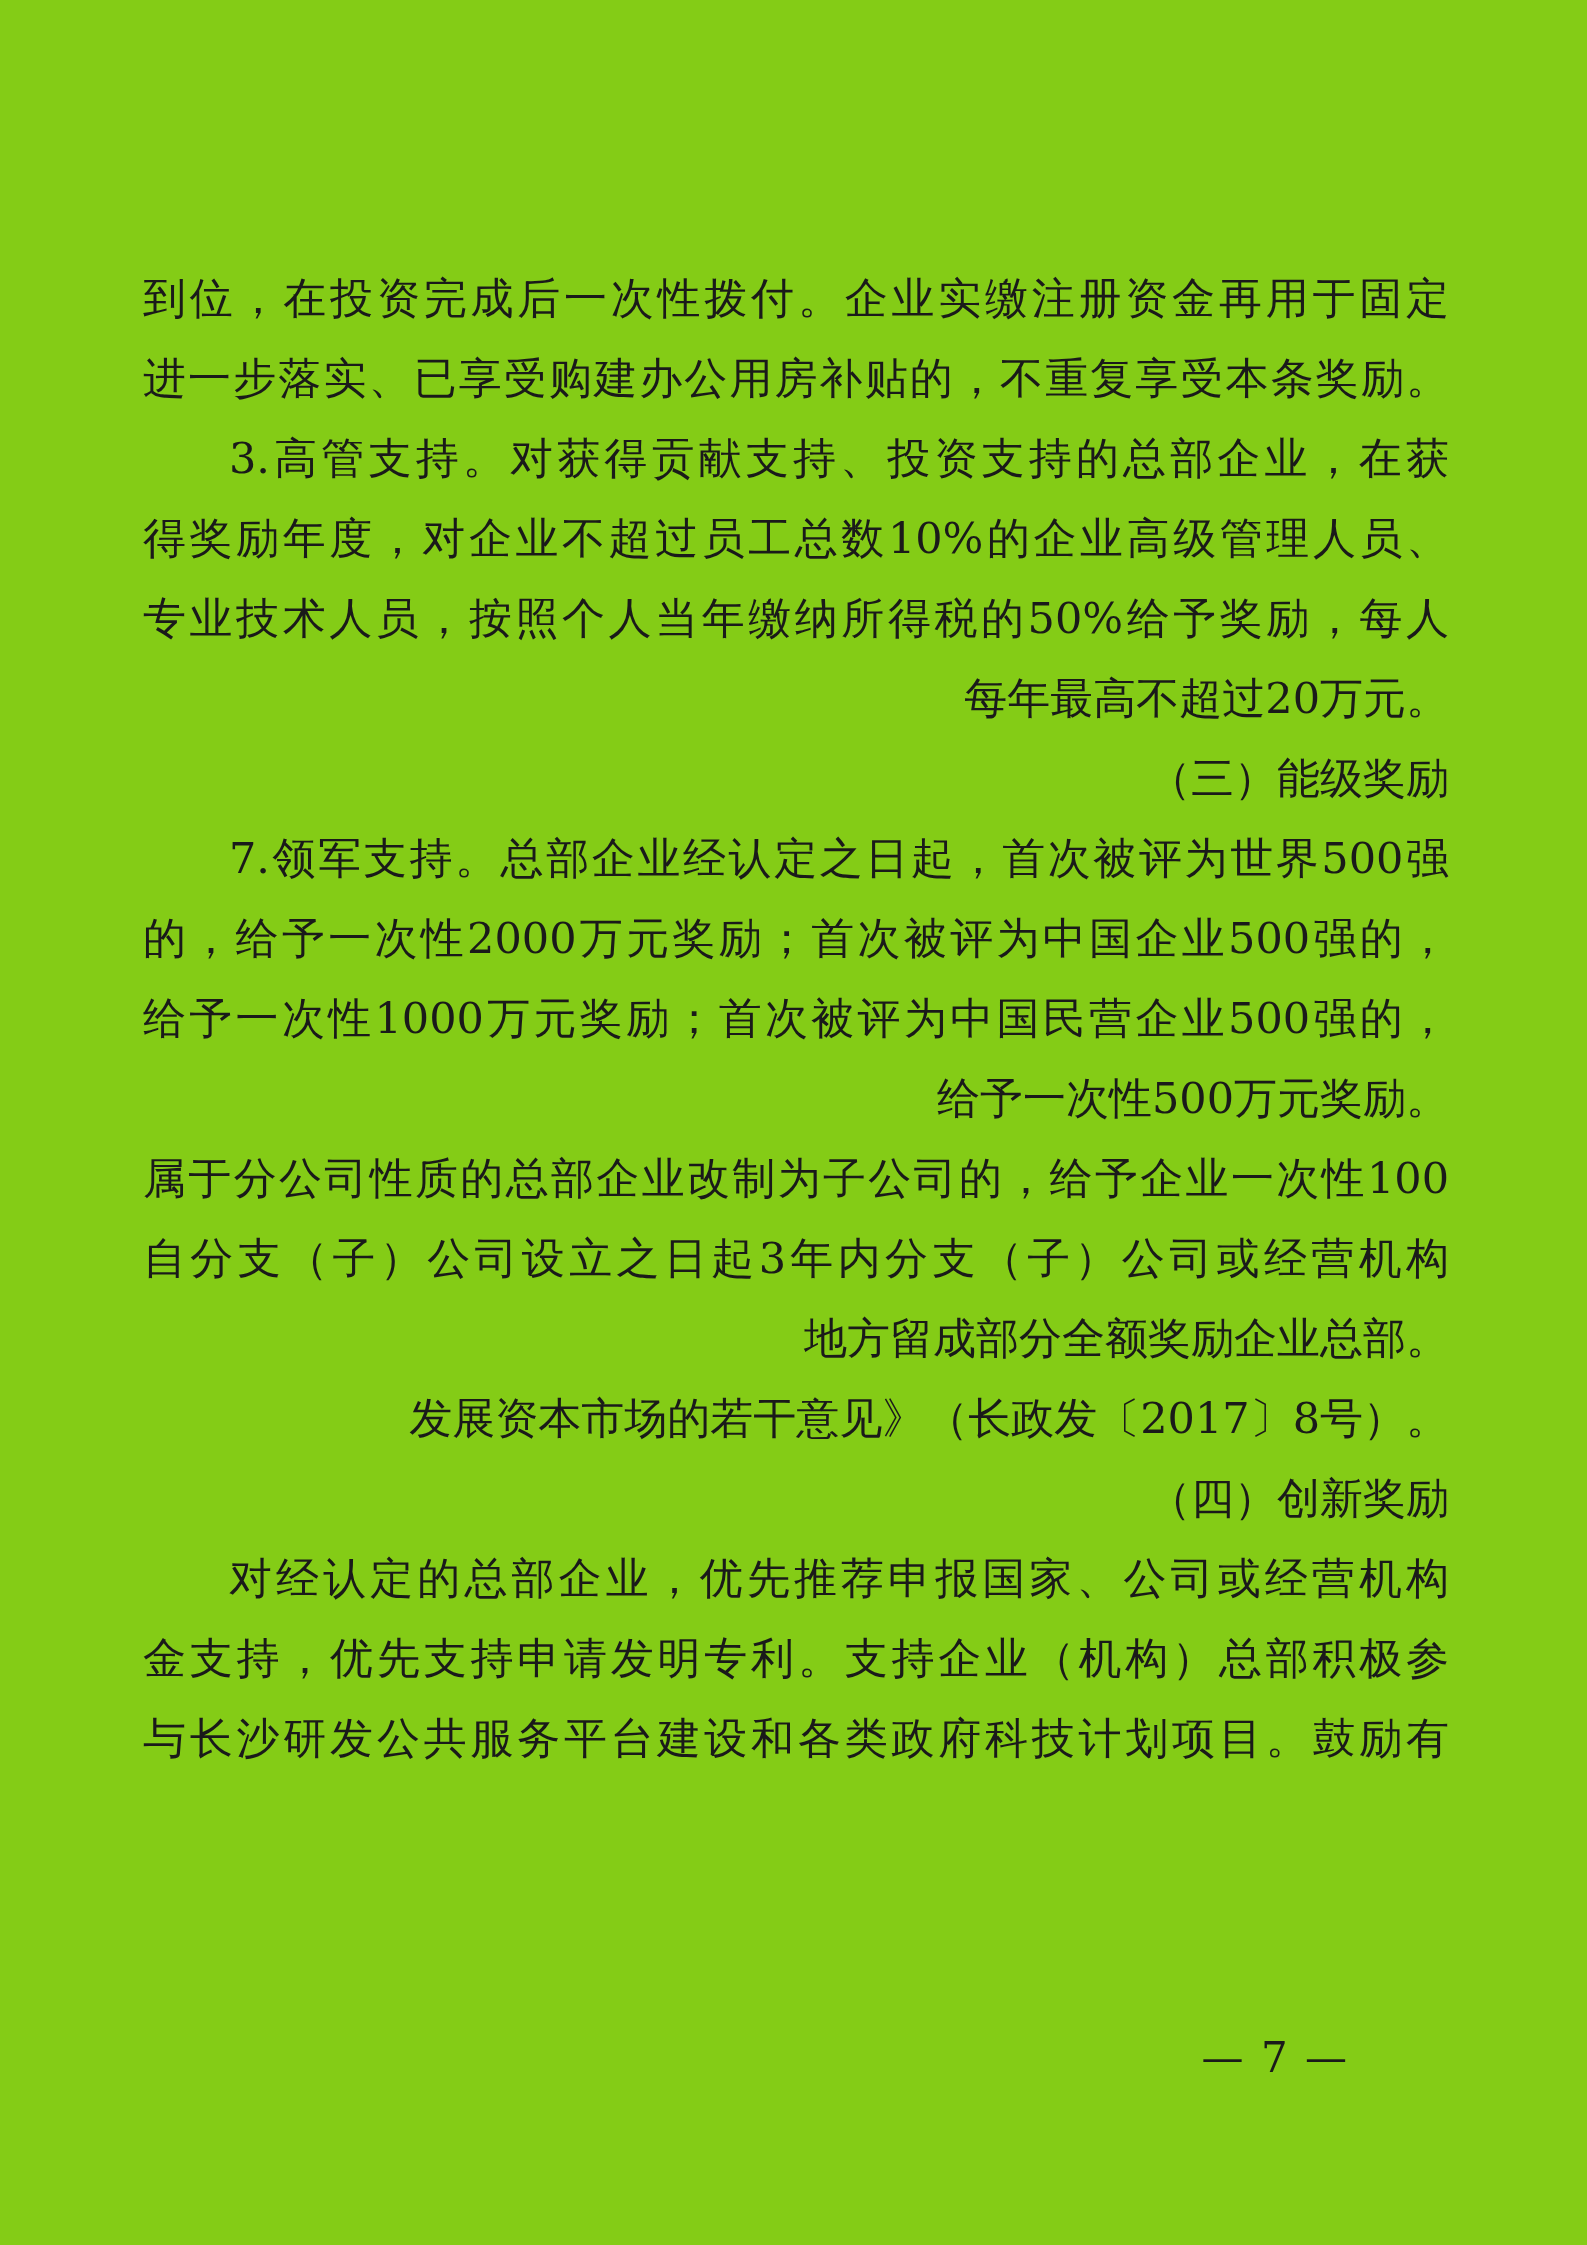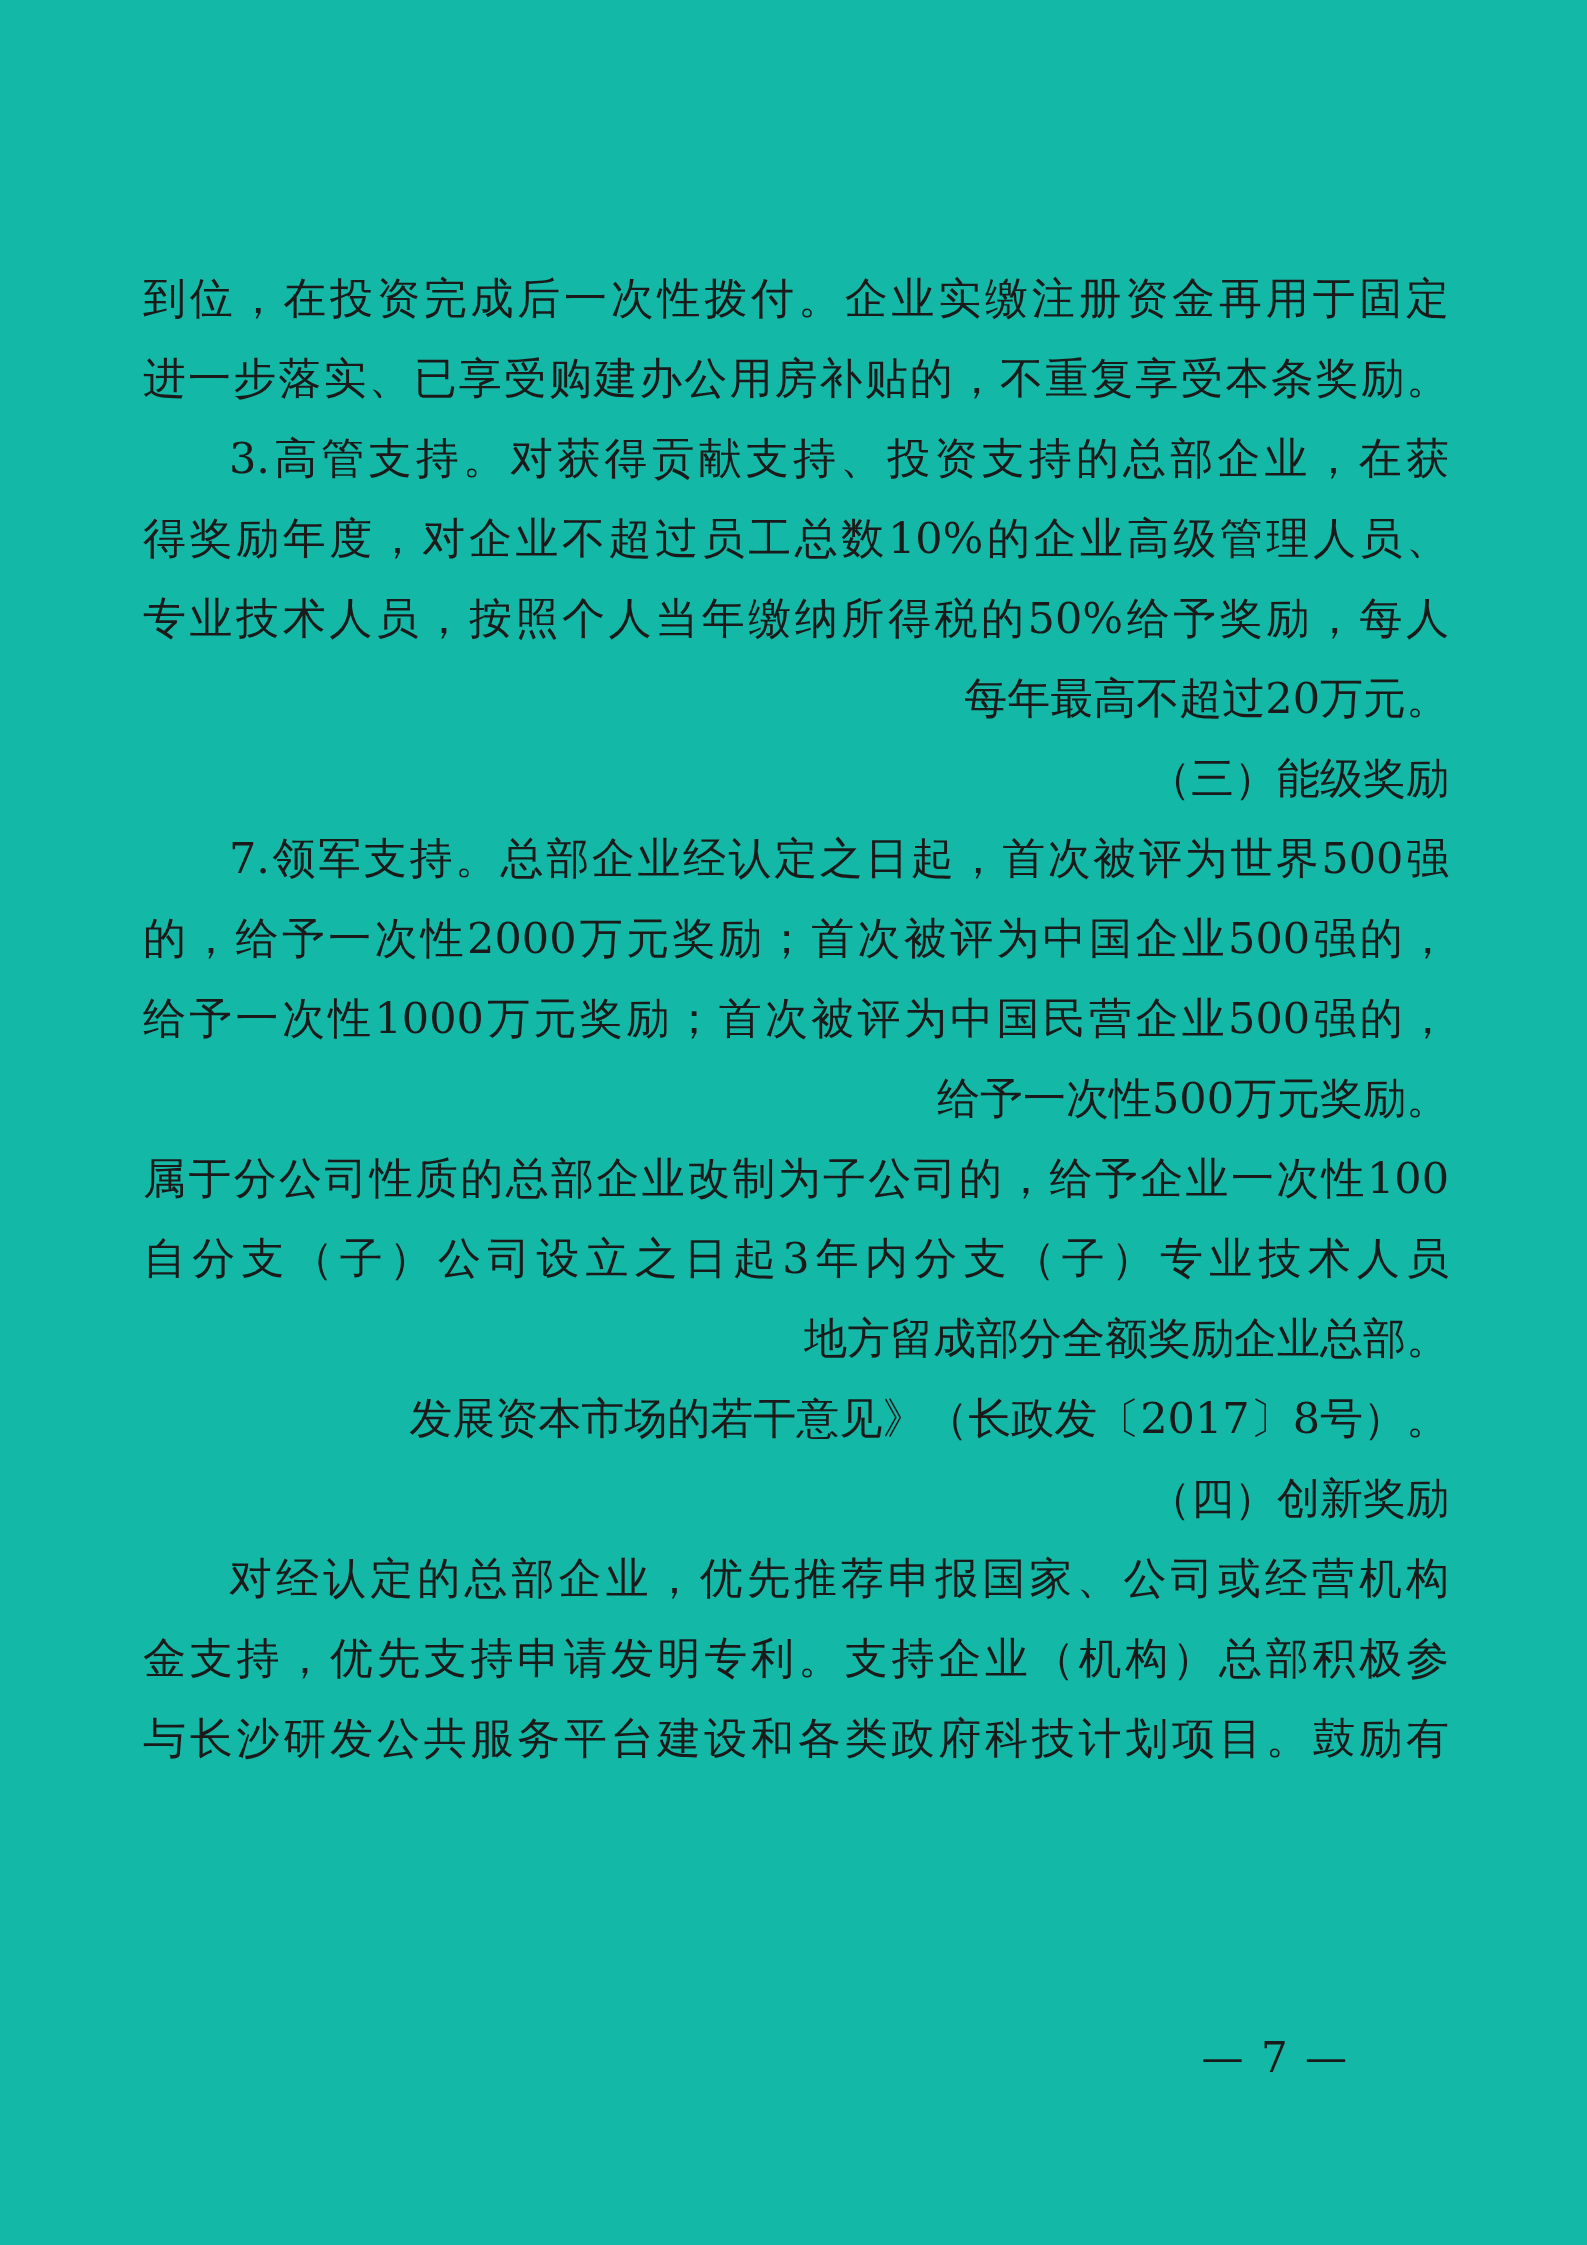--- a/index.html
+++ b/index.html
@@ -4,21 +4,21 @@
 <style>
   html, body {
     margin: 0;
     padding: 0;
     background: #ffffff;
   }
   .page {
     position: relative;
     width: 1587px;
     height: 2245px;
-    background: #14b8a6;
+    background: #84cc16;
     overflow: hidden;
     font-family: "DejaVu Serif", "Liberation Serif", serif;
     color: #1a1a1a;
   }
   .textblock {
     position: absolute;
     left: 143px;
     top: 258px;
     width: 1306px;
   }
@@ -58,21 +58,21 @@
     <div class="line indent fill">3.高管支持。对获得贡献支持、投资支持的总部企业，在获</div>
     <div class="line fill">得奖励年度，对企业不超过员工总数10%的企业高级管理人员、</div>
     <div class="line fill">专业技术人员，按照个人当年缴纳所得税的50%给予奖励，每人</div>
     <div class="line">每年最高不超过20万元。</div>
     <div class="line indent">（三）能级奖励</div>
     <div class="line indent fill">7.领军支持。总部企业经认定之日起，首次被评为世界500强</div>
     <div class="line fill">的，给予一次性2000万元奖励；首次被评为中国企业500强的，</div>
     <div class="line fill">给予一次性1000万元奖励；首次被评为中国民营企业500强的，</div>
     <div class="line">给予一次性500万元奖励。</div>
     <div class="line fill">属于分公司性质的总部企业改制为子公司的，给予企业一次性100</div>
-    <div class="line fill">自分支（子）公司设立之日起3年内分支（子）专业技术人员</div>
+    <div class="line fill">自分支（子）公司设立之日起3年内分支（子）公司或经营机构</div>
     <div class="line">地方留成部分全额奖励企业总部。</div>
     <div class="line">发展资本市场的若干意见》（长政发〔2017〕8号）。</div>
     <div class="line indent">（四）创新奖励</div>
     <div class="line indent fill">对经认定的总部企业，优先推荐申报国家、公司或经营机构</div>
     <div class="line fill">金支持，优先支持申请发明专利。支持企业（机构）总部积极参</div>
     <div class="line fill">与长沙研发公共服务平台建设和各类政府科技计划项目。鼓励有</div>
   </div>
   <div class="page-number">— 7 —</div>
 </div>
 

